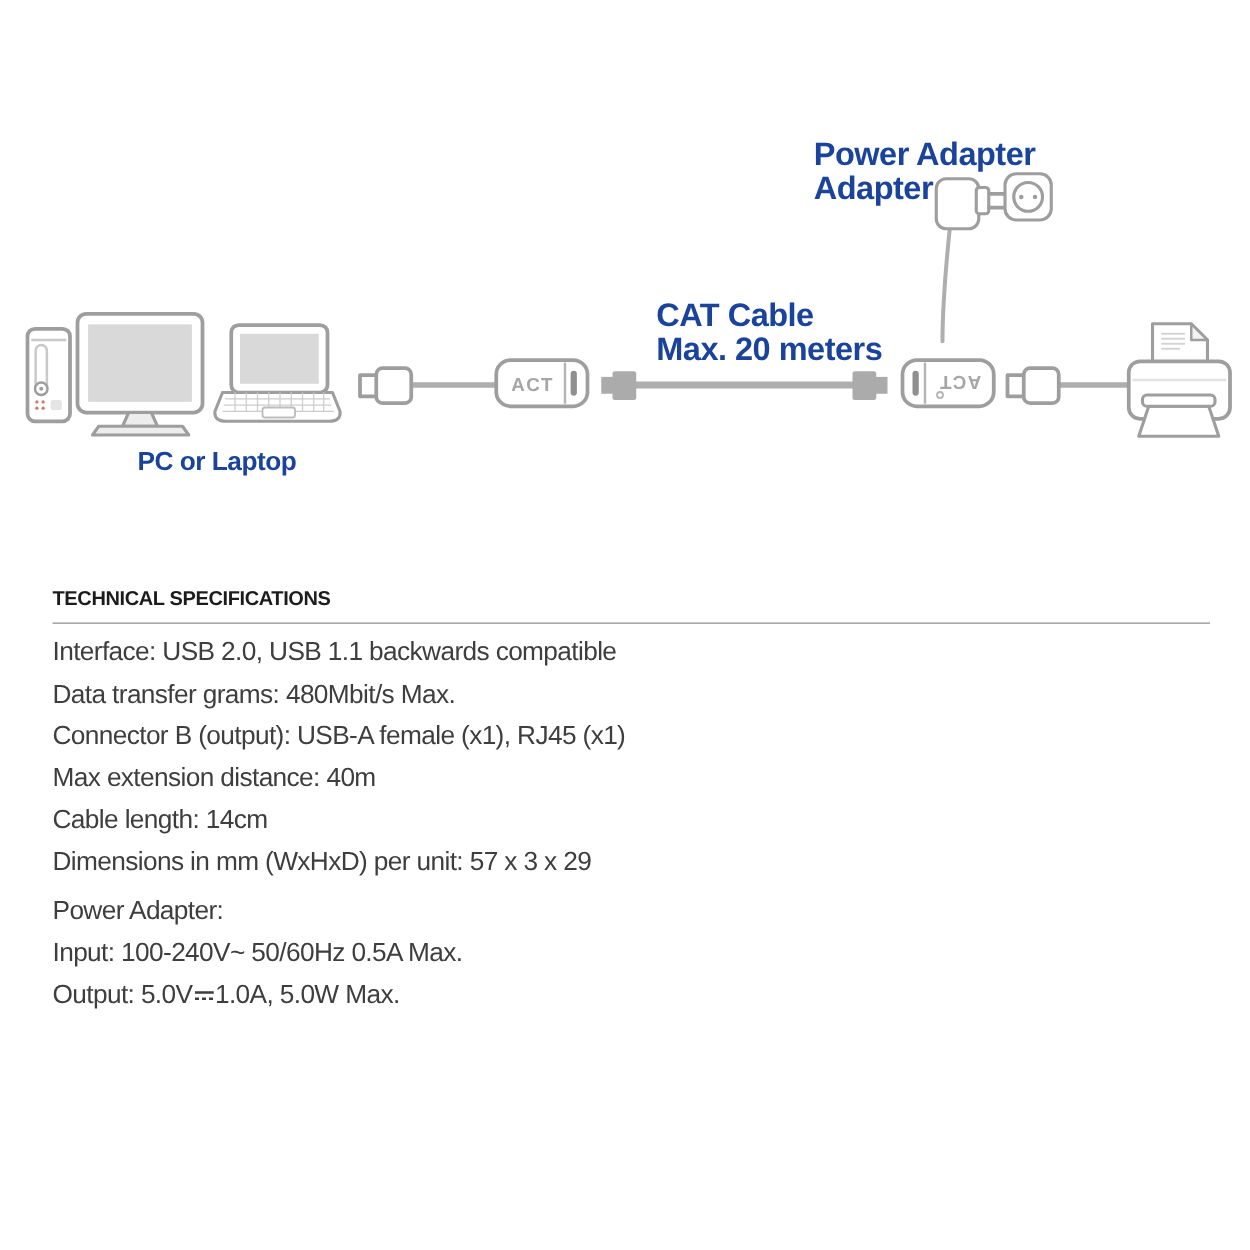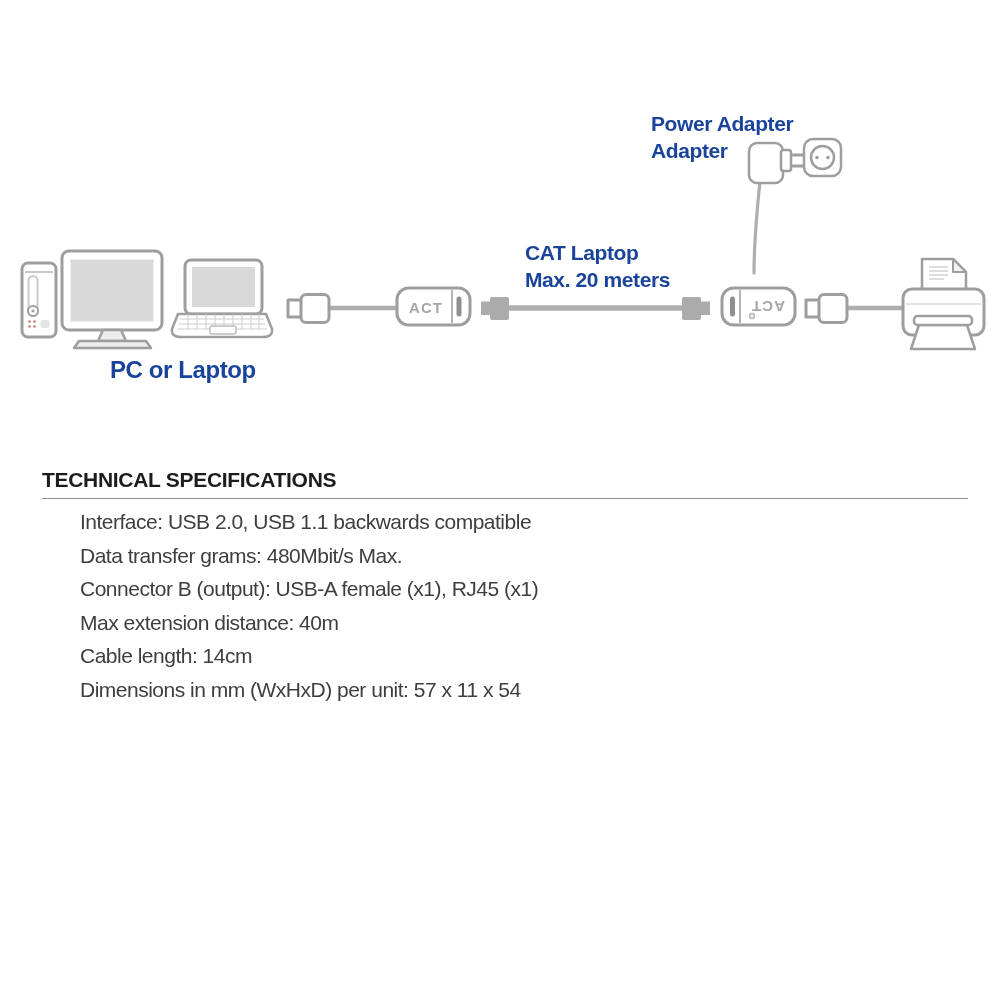--- a/index.html
+++ b/index.html
@@ -28,36 +28,36 @@
   .solidgray{fill:#ABABAB;stroke:none;}
   .detail{stroke:#C9C9C9;stroke-width:2;fill:none;}
   .kgrid{stroke:#CCCCCC;stroke-width:1;fill:none;}
   .faint{stroke:#E3E3E3;stroke-width:2;fill:none;}
   .stand{fill:#EDEDED;stroke:var(--outline-gray);stroke-width:2.5;stroke-linejoin:round;}
   .act-logo{font-family:"Liberation Sans",sans-serif;font-weight:bold;font-size:15px;
     fill:#A6A6A6;letter-spacing:1px;}
 
   .lbl{
     position:absolute;color:var(--accent-blue);font-weight:bold;
-    font-size:21px;line-height:27px;letter-spacing:-0.4px;white-space:nowrap;
+    font-size:26px;line-height:27px;letter-spacing:-0.4px;white-space:nowrap;
   }
   .lbl-power{left:651px;top:110px;}
   .lbl-cat{left:525px;top:239px;}
-  .lbl-pc{left:110px;top:356px;font-size:24px;}
+  .lbl-pc{left:110px;top:356px;font-size:21px;}
 
   .specs{position:absolute;left:42px;top:470px;width:926px;}
   .specs h2{
-    margin:0;font-size:21px;line-height:20px;font-weight:bold;
+    margin:0;font-size:16px;line-height:20px;font-weight:bold;
     color:var(--heading-dark);letter-spacing:-0.3px;
   }
   .rule{margin-top:8px;border-top:1.7px solid #8F8F8F;height:0;}
   .spec-lines{margin-top:6px;}
   .spec-line{
     font-size:21px;line-height:33.5px;color:var(--text-dark);
-    letter-spacing:-0.5px;white-space:nowrap;margin-left:38px;
+    letter-spacing:-0.5px;white-space:nowrap;
   }
   .power-block{margin-top:6px;}
 
   .dc{display:inline-block;position:relative;width:15px;height:11px;margin:0 1px 0 2px;}
   .dc::before{content:"";position:absolute;left:0;right:0;top:2px;height:2.2px;background:var(--text-dark);}
   .dc::after{content:"";position:absolute;left:0;right:0;top:7px;height:2.2px;
     background:repeating-linear-gradient(90deg,var(--text-dark) 0 3.2px,transparent 3.2px 5.6px);}
 </style>
 </head>
 <body>
@@ -168,31 +168,36 @@
         <circle cx="817" cy="157.5" r="1.8" fill="#9E9E9E"></circle>
         <circle cx="828" cy="157.5" r="1.8" fill="#9E9E9E"></circle>
       </g>
     </svg>
 
     <div class="lbl lbl-power">
       <div>Power Adapter</div>
       <div>Adapter</div>
     </div>
     <div class="lbl lbl-cat">
-      <div>CAT Laptop</div>
+      <div>CAT Cable</div>
       <div>Max. 20 meters</div>
     </div>
     <div class="lbl lbl-pc">PC or Laptop</div>
   </div>
 
   <div class="specs">
     <h2>TECHNICAL SPECIFICATIONS</h2>
     <div class="rule"></div>
     <div class="spec-lines">
       <div class="spec-line">Interface: USB 2.0, USB 1.1 backwards compatible</div>
       <div class="spec-line">Data transfer grams: 480Mbit/s Max.</div>
       <div class="spec-line">Connector B (output): USB-A female (x1), RJ45 (x1)</div>
       <div class="spec-line">Max extension distance: 40m</div>
       <div class="spec-line">Cable length: 14cm</div>
-      <div class="spec-line">Dimensions in mm (WxHxD) per unit: 57 x 11 x 54</div>
+      <div class="spec-line">Dimensions in mm (WxHxD) per unit: 57 x 3 x 29</div>
+    </div>
+    <div class="power-block">
+      <div class="spec-line">Power Adapter:</div>
+      <div class="spec-line">Input: 100-240V~ 50/60Hz 0.5A Max.</div>
+      <div class="spec-line"><span>Output: 5.0V</span><span class="dc"></span><span>1.0A, 5.0W Max.</span></div>
     </div>
   </div>
 </div>
 
 </body></html>

